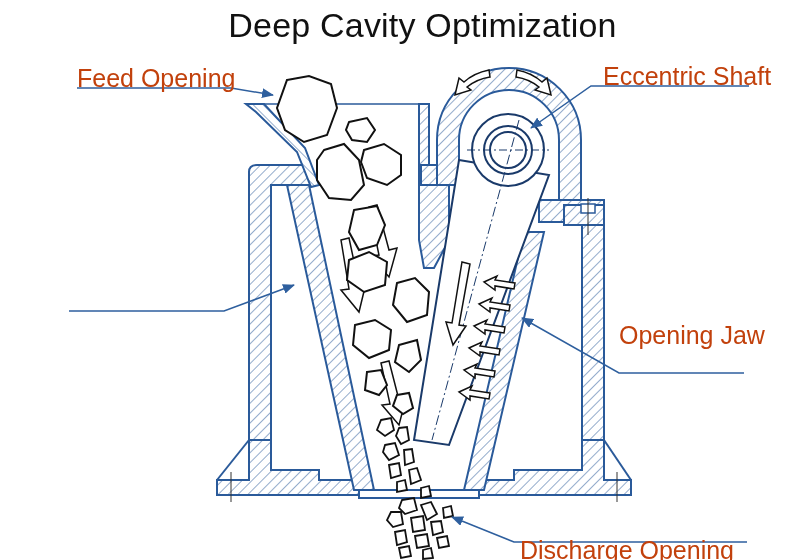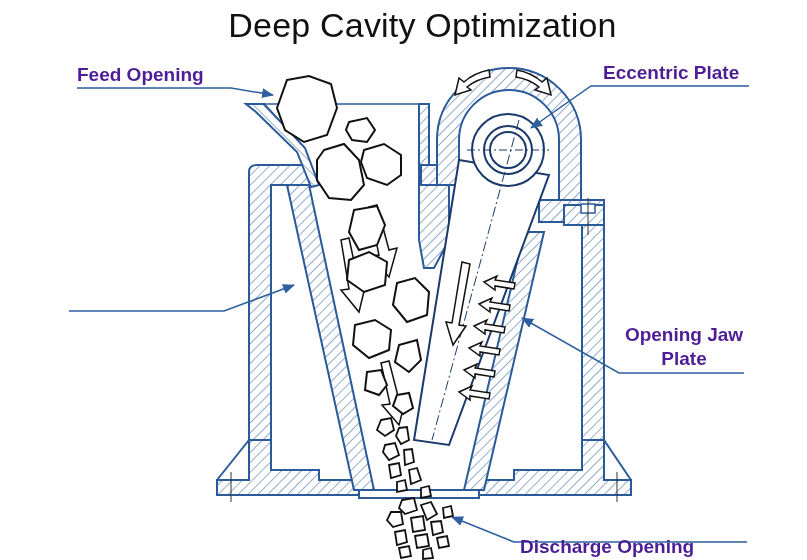--- a/index.html
+++ b/index.html
@@ -1,19 +1,19 @@
 <!DOCTYPE html>
 <html><head>
   <meta charset="utf-8">
   <style>
     html, body { margin: 0; padding: 0; background: #ffffff; }
     body { width: 807px; height: 560px; overflow: hidden; position: relative; font-family: "Liberation Sans", sans-serif; }
     #stage { position: absolute; left: 0; top: 0; width: 675px; height: 560px; margin-left: 19px; }
     .title { position: absolute; left: 0; top: 6px; width: 807px; text-align: center; font-size: 34px; color: #111; letter-spacing: 0.2px; }
-    .lbl { position: absolute; font-size: 19px; color: #4c1d95; white-space: nowrap; font-weight: bold; }
+    .lbl { position: absolute; font-size: 25px; color: #c2410c; white-space: nowrap; }
     .lbl-center { text-align: center; line-height: 24px; }
   </style>
 </head>
 <body>
 
 <div id="stage">
   <div class="title">Deep Cavity Optimization</div>
 
   <svg width="807" height="560" viewBox="0 0 807 560" style="position:absolute;left:0;top:0">
     <defs>
@@ -141,19 +141,18 @@
     <g stroke="#2e5f9e" stroke-width="1.5" fill="none">
       <path d="M58,88 L212,88 L254,95" marker-end="url(#ah)"></path>
       <path d="M730,86 L572,86 L512,128" marker-end="url(#ah)"></path>
       <path d="M50,311 L205,311 L275,285" marker-end="url(#ah)"></path>
       <path d="M725,373 L600,373 L503,318" marker-end="url(#ah)"></path>
       <path d="M728,542 L495,542 L433,517" marker-end="url(#ah)"></path>
     </g>
   </svg>
 
   <div class="lbl" style="left:58px;top:64px">Feed Opening</div>
-  <div class="lbl" style="left:584px;top:62px">Eccentric Plate</div>
+  <div class="lbl" style="left:584px;top:62px">Eccentric Shaft</div>
   <div class="lbl lbl-center" style="left:600px;top:323px;width:130px">
     <div>Opening Jaw</div>
-    <div>Plate</div>
   </div>
   <div class="lbl" style="left:501px;top:536px">Discharge Opening</div>
 </div>
 
 </body></html>

